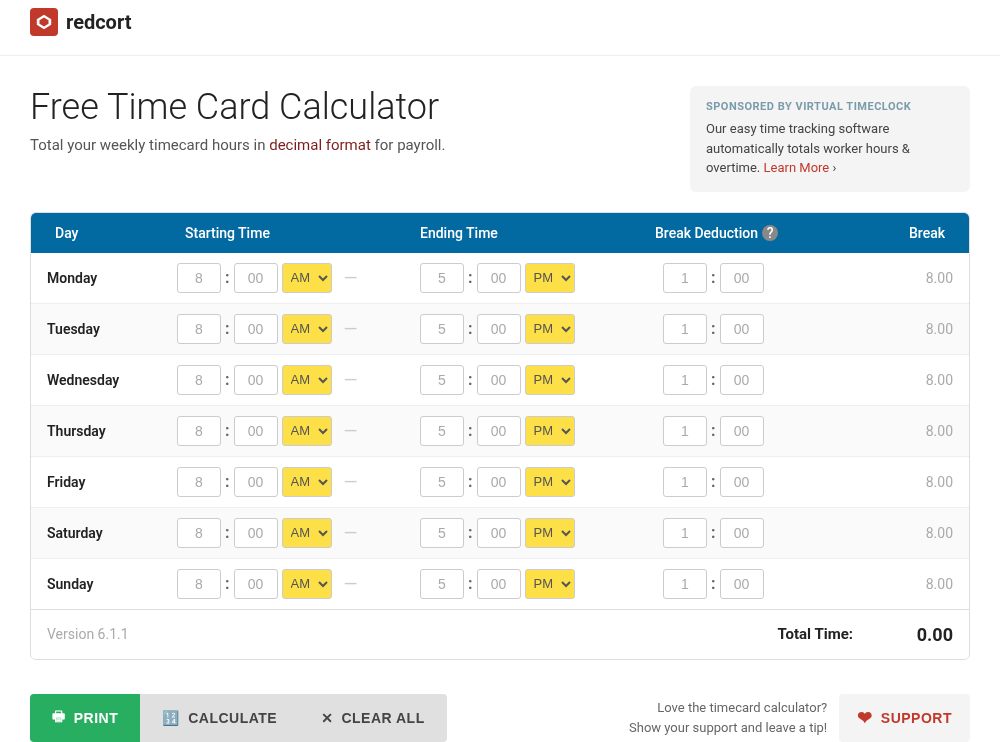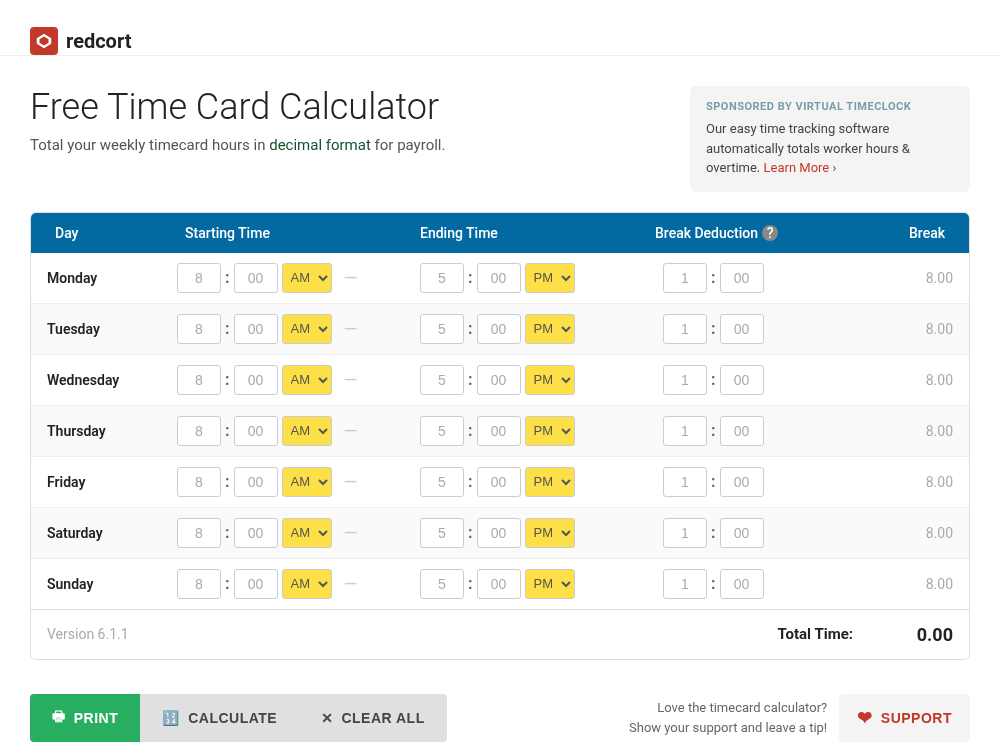--- a/index.html
+++ b/index.html
@@ -1,32 +1,32 @@
 <!DOCTYPE html>
 <html><head>
   <meta charset="utf-8">
   <style>
     * { box-sizing: border-box; margin: 0; padding: 0; }
     body { font-family: -apple-system, BlinkMacSystemFont, 'Segoe UI', Roboto, sans-serif; background: #fff; color: #333; font-size: 14px; }
 
     
-    nav { display: flex; align-items: flex-end; padding: 0 30px; height: 56px; border-bottom: 1px solid #eee; }
+    nav { display: flex; align-items: flex-start; padding: 8px 30px; height: 56px; border-bottom: 1px solid #eee; }
     .logo { display: flex; align-items: center; gap: 8px; font-size: 20px; font-weight: 700; color: #222; margin-right: auto; }
     .logo-icon { width: 28px; height: 28px; background: #c0392b; border-radius: 4px; display: flex; align-items: center; justify-content: center; }
     .logo-icon svg { fill: white; width: 18px; height: 18px; }
     .nav-links { display: flex; gap: 28px; align-items: center; }
     .nav-links a { text-decoration: none; color: #333; font-size: 14px; }
     .nav-links a.active { color: #c0392b; }
     .nav-search { margin-left: 16px; cursor: pointer; color: #555; font-size: 16px; }
 
     
     .header-area { display: flex; align-items: flex-start; justify-content: space-between; padding: 30px 30px 20px; }
     .header-left h1 { font-size: 36px; font-weight: 300; color: #222; margin-bottom: 8px; }
     .header-left p { color: #555; font-size: 15px; }
-    .header-left a { color: #14532d; text-decoration: none; }
+    .header-left a { color: #7f1d1d; text-decoration: none; }
     .sponsor-box { background: #f4f4f4; border-radius: 6px; padding: 14px 16px; max-width: 280px; font-size: 13px; color: #444; }
     .sponsor-box .sponsor-label { font-size: 11px; font-weight: 700; color: #7a9baa; letter-spacing: 0.5px; margin-bottom: 6px; }
     .sponsor-box p { line-height: 1.5; }
     .sponsor-box a { color: #c0392b; text-decoration: none; font-size: 13px; }
 
     
     .calc-container { margin: 0 30px 20px; border-radius: 6px; overflow: hidden; border: 1px solid #ddd; }
     .calc-header { background: #0369a1; display: grid; grid-template-columns: 130px 1fr 1fr 200px 90px; padding: 12px 24px; }
     .calc-header span { color: #fff; font-size: 14px; font-weight: 500; }
     .calc-header .col-right { text-align: right; }

